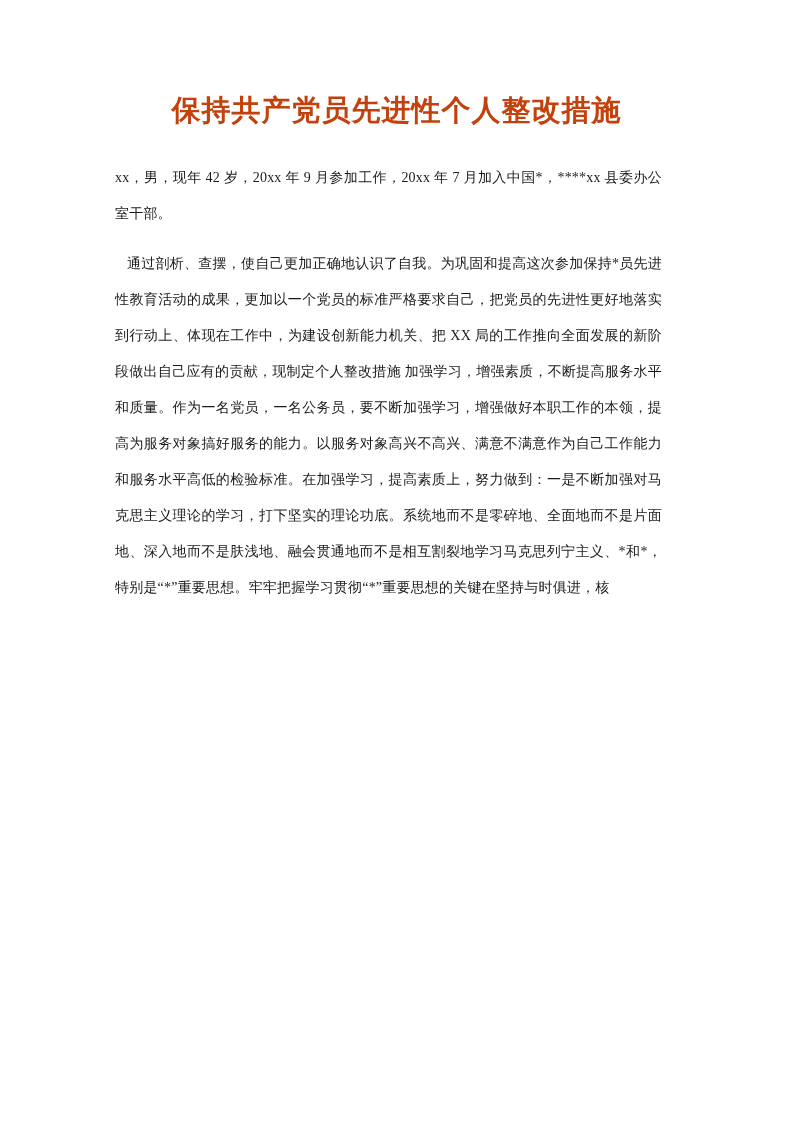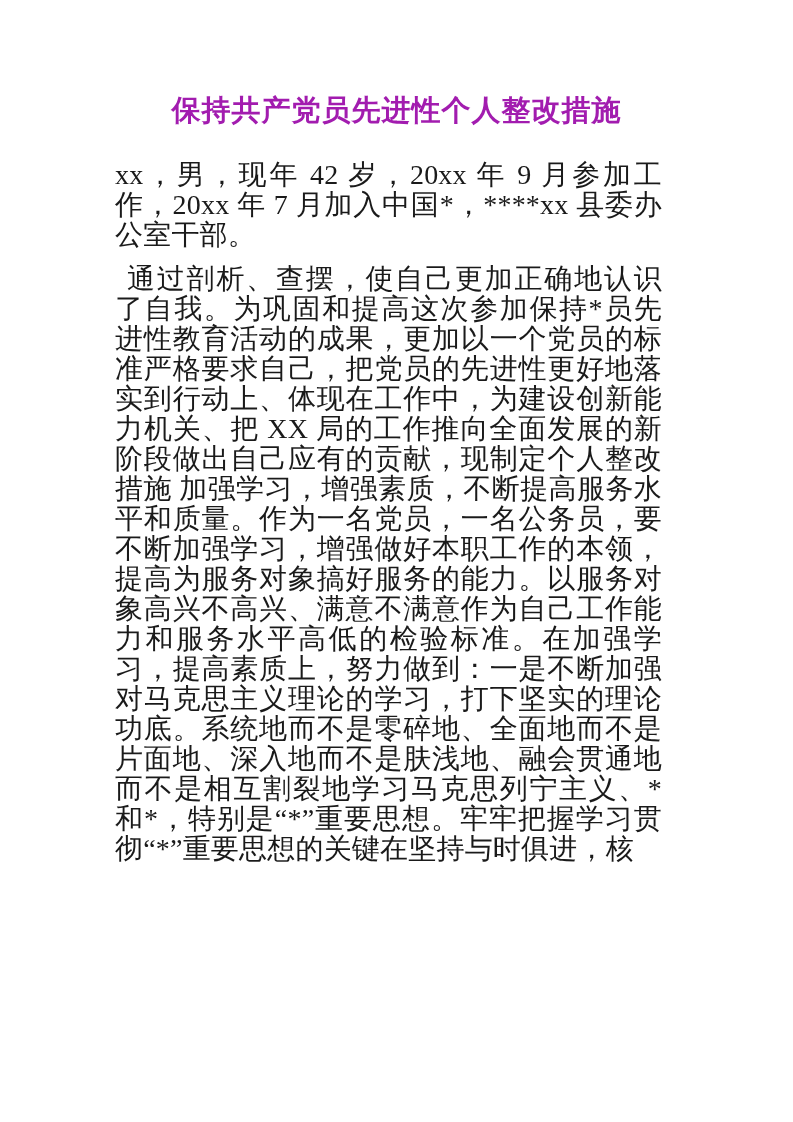--- a/index.html
+++ b/index.html
@@ -24,37 +24,37 @@
     font-size: 29px;
     font-weight: bold;
     line-height: 44px;
     text-align: center;
     letter-spacing: 1px;
     color: #111111;
     white-space: nowrap;
   }
   .para {
     margin: 14px 16px 0 0;
-    font-size: 28px;
-    line-height: 30px;
+    font-size: 14px;
+    line-height: 36px;
     text-align: justify;
     text-justify: inter-ideograph;
     letter-spacing: 0.2px;
     word-break: break-all;
   }
   .para.first {
     margin-top: 28px;
   }
   .para.indent {
     text-indent: 12px;
   }
 </style>
 </head>
 <body>
 
 <div class="page" style="background: rgb(255, 255, 255); color: rgb(26, 26, 26);">
-  <h1 class="doc-title" style="color: #a21caf;">保持共产党员先进性个人整改措施</h1>
+  <h1 class="doc-title" style="color: #c2410c;">保持共产党员先进性个人整改措施</h1>
 
   <p class="para first">xx，男，现年 42 岁，20xx 年 9 月参加工作，20xx 年 7 月加入中国*，****xx 县委办公室干部。</p>
 
 
   <p class="para indent">通过剖析、查摆，使自己更加正确地认识了自我。为巩固和提高这次参加保持*员先进性教育活动的成果，更加以一个党员的标准严格要求自己，把党员的先进性更好地落实到行动上、体现在工作中，为建设创新能力机关、把 XX 局的工作推向全面发展的新阶段做出自己应有的贡献，现制定个人整改措施 加强学习，增强素质，不断提高服务水平和质量。作为一名党员，一名公务员，要不断加强学习，增强做好本职工作的本领，提高为服务对象搞好服务的能力。以服务对象高兴不高兴、满意不满意作为自己工作能力和服务水平高低的检验标准。在加强学习，提高素质上，努力做到：一是不断加强对马克思主义理论的学习，打下坚实的理论功底。系统地而不是零碎地、全面地而不是片面地、深入地而不是肤浅地、融会贯通地而不是相互割裂地学习马克思列宁主义、*和*，特别是“*”重要思想。牢牢把握学习贯彻“*”重要思想的关键在坚持与时俱进，核</p>
 </div>
 
 </body></html>

